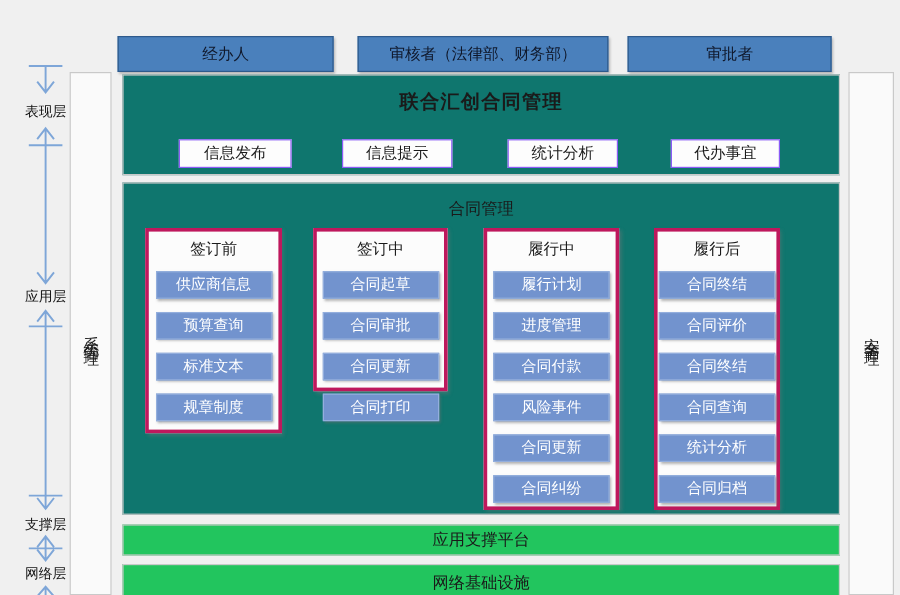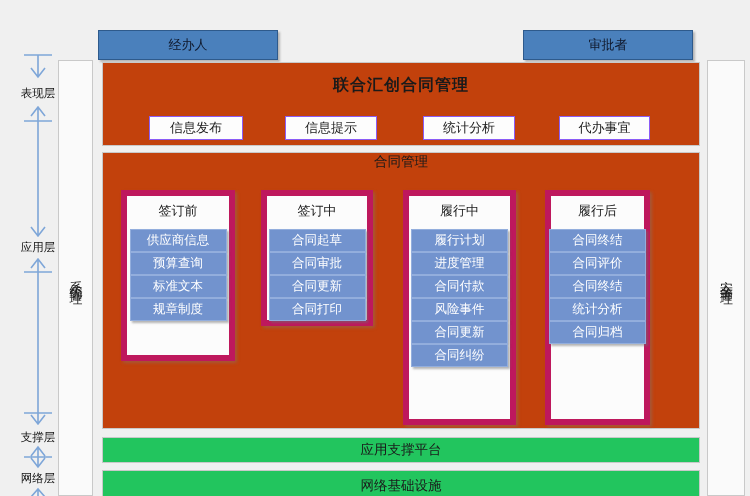--- a/index.html
+++ b/index.html
@@ -13,44 +13,44 @@
     position:absolute;top:30px;height:28px;
     background:#4a80bc;border:1px solid #2e5a8c;
     box-shadow:1.5px 2px 2px rgba(110,110,110,.45);
     color:#0f172a;font-size:13px;
     display:flex;align-items:center;justify-content:center;
   }
   .actor1{left:98px;width:178px}
   .actor2{left:298px;width:207px}
   .actor3{left:523px;width:168px}
   
-  .panel{position:absolute;background:#c2410c;border:1px solid #c9c9c9;box-sizing:border-box}
+  .panel{position:absolute;background:#0f766e;border:1px solid #c9c9c9;box-sizing:border-box}
   
   .pres{left:102px;top:62px;width:598px;height:84px}
   .pres-title{margin-top:12px;text-align:center;font-size:16px;font-weight:bold;letter-spacing:1px}
   .green-item{
     position:absolute;top:53px;height:22px;
     background:#fdfdfd;border:1px solid #8b5cf6;
     font-size:13px;display:flex;align-items:center;justify-content:center;
   }
   .g1{left:46px;width:92px}.g2{left:182px;width:90px}
   .g3{left:320px;width:90px}.g4{left:456px;width:89px}
   
   .app{left:102px;top:152px;width:598px;height:277px}
-  .app-title{margin-top:0;text-align:center;font-size:13.5px}
+  .app-title{margin-top:12px;text-align:center;font-size:13.5px}
   .col{
-    position:absolute;background:#fcfcfc;border:6px solid #be185d;
+    position:absolute;background:#fcfcfc;border:3px solid #be185d;
     box-shadow:2px 2px 3px rgba(120,120,120,.4);box-sizing:border-box;
   }
   .col1{left:18px;top:37px;width:114px;height:171px}
   .col2{left:158px;top:37px;width:112px;height:136px}
   .col3{left:300px;top:37px;width:113px;height:235px}
   .col4{left:442px;top:37px;width:105px;height:235px}
   .col-header{text-align:center;font-size:13px;padding-top:6px}
-  .col-items{display:flex;flex-direction:column;margin-top:9px;align-items:center}
+  .col-items{display:flex;flex-direction:column;gap:11px;margin-top:9px;align-items:center}
   .btn{
     width:97px;height:23px;box-sizing:border-box;
     background:#7293ce;border:1px solid #93aedd;
     box-shadow:1.5px 1.5px 2px rgba(110,110,110,.5);
     color:#fff;font-size:12.5px;
     display:flex;align-items:center;justify-content:center;
   }
   
   .bar{
     position:absolute;left:102px;width:598px;box-sizing:border-box;
@@ -99,20 +99,21 @@
   <div class="layer-label ll4">网络层</div>
 
   <div class="side side-left">
     <span>系统管理</span>
   </div>
   <div class="side side-right">
     <span>安全管理</span>
   </div>
 
   <div class="actor actor1">经办人</div>
+  <div class="actor actor2">审核者（法律部、财务部）</div>
   <div class="actor actor3">审批者</div>
 
   <div class="panel pres">
     <div class="pres-title">联合汇创合同管理</div>
     <div class="green-item g1">信息发布</div>
     <div class="green-item g2">信息提示</div>
     <div class="green-item g3">统计分析</div>
     <div class="green-item g4">代办事宜</div>
   </div>
 
@@ -150,20 +151,21 @@
         <div class="btn">合同纠纷</div>
       </div>
     </div>
 
     <div class="col col4">
       <div class="col-header">履行后</div>
       <div class="col-items">
         <div class="btn">合同终结</div>
         <div class="btn">合同评价</div>
         <div class="btn">合同终结</div>
+        <div class="btn">合同查询</div>
         <div class="btn">统计分析</div>
         <div class="btn">合同归档</div>
       </div>
     </div>
   </div>
 
   <div class="bar bar-support">应用支撑平台</div>
   <div class="bar bar-network">网络基础设施</div>
 
 </div>

